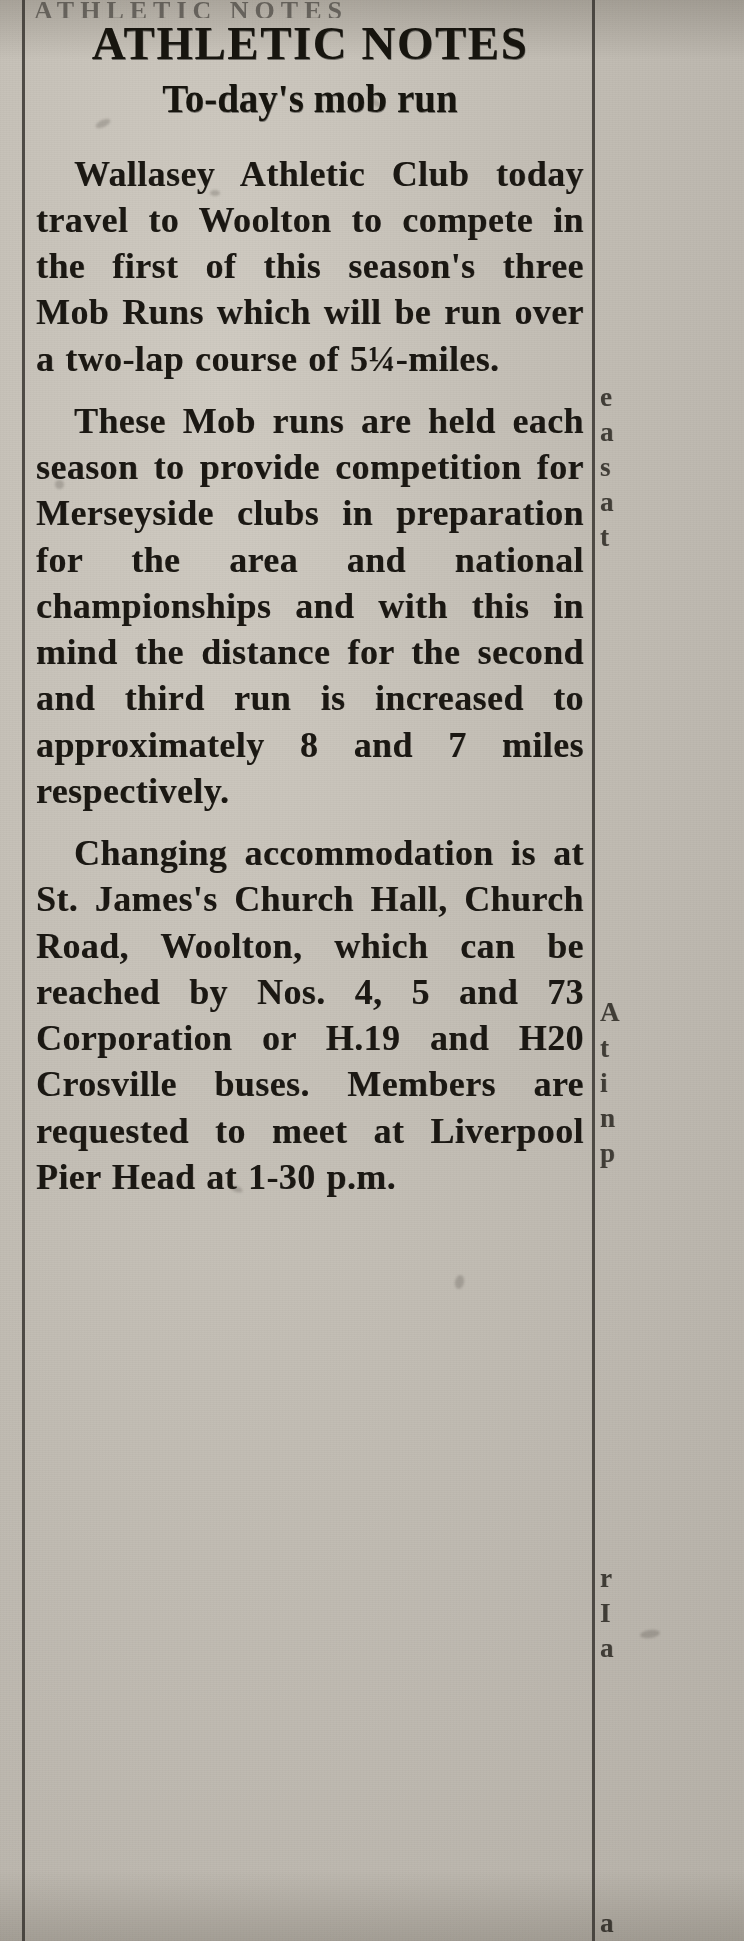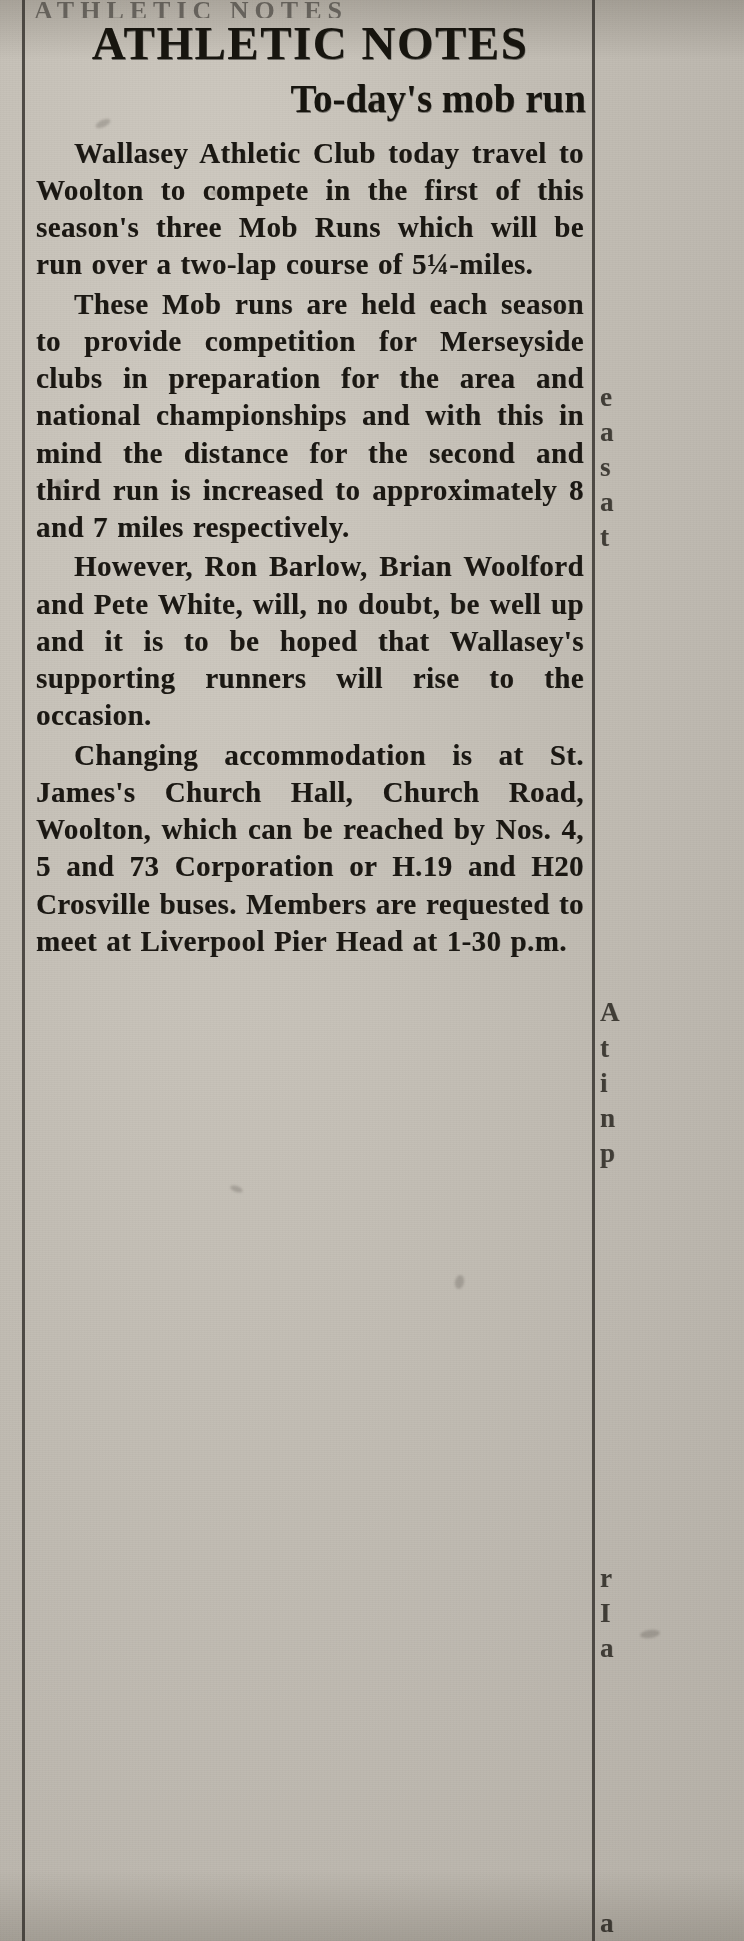--- a/index.html
+++ b/index.html
@@ -88,41 +88,41 @@
     font-size: 47px;
     line-height: 1.0;
     letter-spacing: 1.5px;
     color: #17150f;
     text-shadow: 0.5px 0.5px 0 rgba(0,0,0,0.45);
   }
 
   .subhead {
     margin: 0;
     padding: 10px 0 0 0;
-    text-align: right;
+    text-align: center;
     font-family: "Liberation Serif", serif;
     font-weight: bold;
     font-size: 39px;
     line-height: 1.12;
     color: #17150f;
     text-shadow: 0.5px 0.5px 0 rgba(0,0,0,0.4);
   }
 
   .body-text {
     margin: 0;
     padding: 14px 2px 0 2px;
   }
 
   .para {
-    margin: 0 0 2px 0;
+    margin: 16px 0 2px 0;
     text-indent: 38px;
     text-align: justify;
     font-family: "Liberation Serif", serif;
     font-weight: bold;
-    font-size: 29px;
+    font-size: 36px;
     line-height: 1.285;
     letter-spacing: 0.4px;
     word-spacing: 1.5px;
     color: #1b1813;
     text-shadow: 0.4px 0.3px 0 rgba(0,0,0,0.35);
   }
   .para:last-child { margin-bottom: 0; }
 
   
   .neighbor {
@@ -179,21 +179,20 @@
 
   <div class="topstrip">ATHLETIC NOTES</div>
 
   <div class="column">
     <h1 class="headline">ATHLETIC NOTES</h1>
     <h2 class="subhead">To-day's mob run</h2>
 
     <div class="body-text">
       <p class="para">Wallasey Athletic Club today travel to Woolton to compete in the first of this season's three Mob Runs which will be run over a two-lap course of 5¼-miles.</p>
       <p class="para">These Mob runs are held each season to provide competition for Merseyside clubs in preparation for the area and national championships and with this in mind the distance for the second and third run is increased to approximately 8 and 7 miles respectively.</p>
-      <p class="para">However, Ron Barlow, Brian Woolford and Pete White, will, no doubt, be well up and it is to be hoped that Wallasey's supporting runners will rise to the occasion.</p>
       <p class="para">Changing accommodation is at St. James's Church Hall, Church Road, Woolton, which can be reached by Nos. 4, 5 and 73 Corporation or H.19 and H20 Crosville buses. Members are requested to meet at Liverpool Pier Head at 1-30 p.m.</p>
     </div>
   </div>
 
   <div class="neighbor">
     <div class="neighbor-pad" style="height:380px"></div>
     <div class="nline">e</div>
     <div class="nline">a</div>
     <div class="nline">s</div>
     <div class="nline">a</div>

